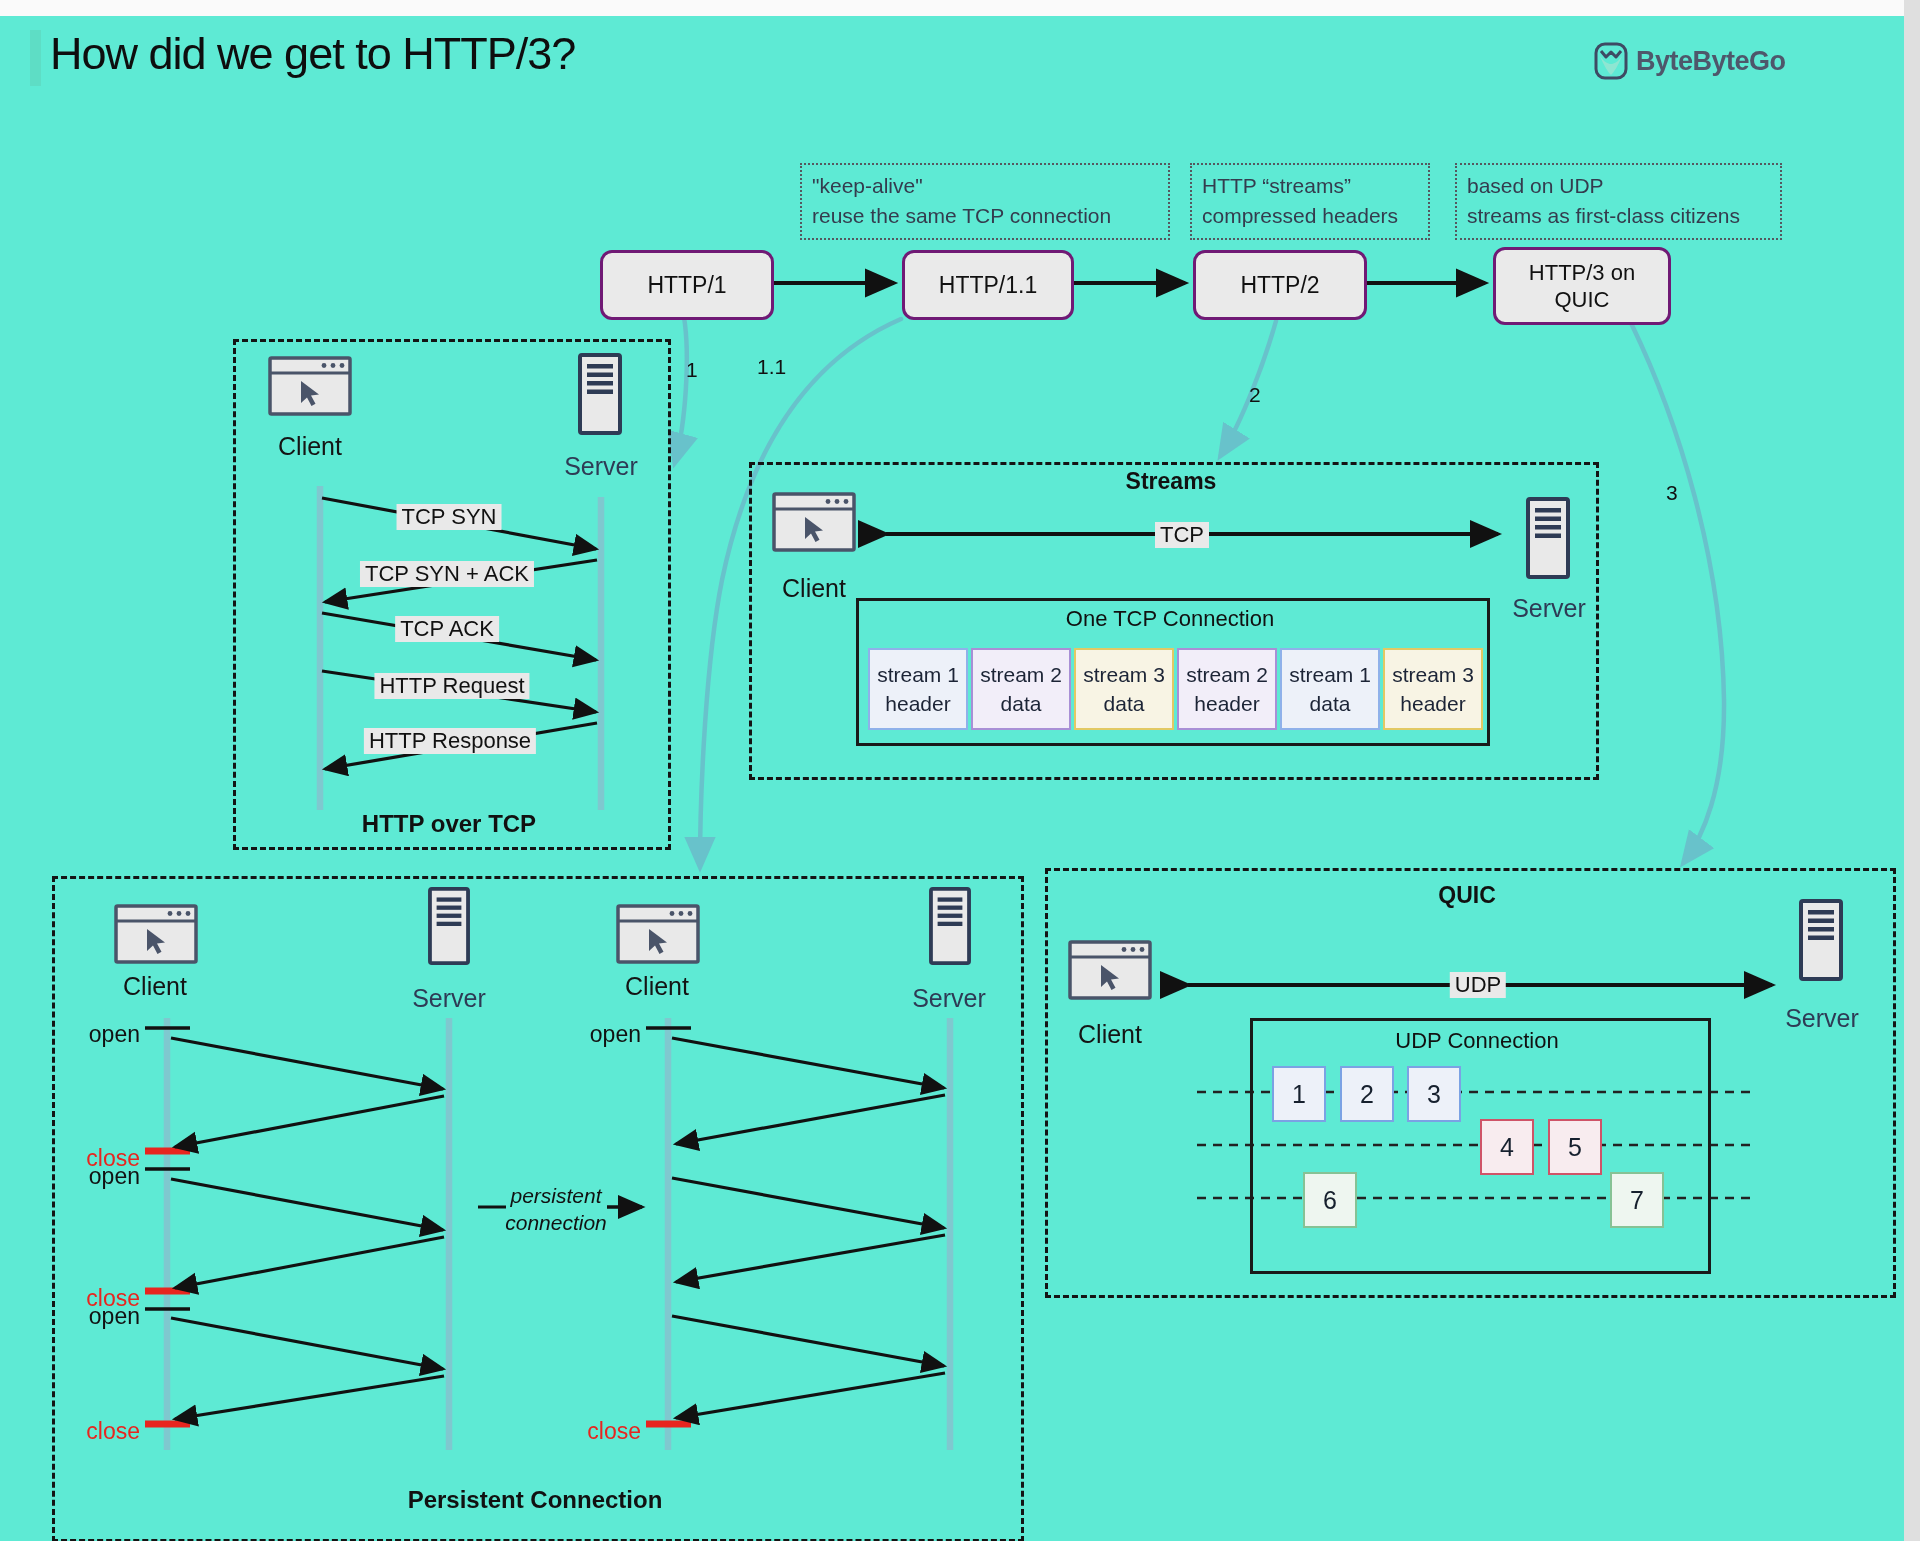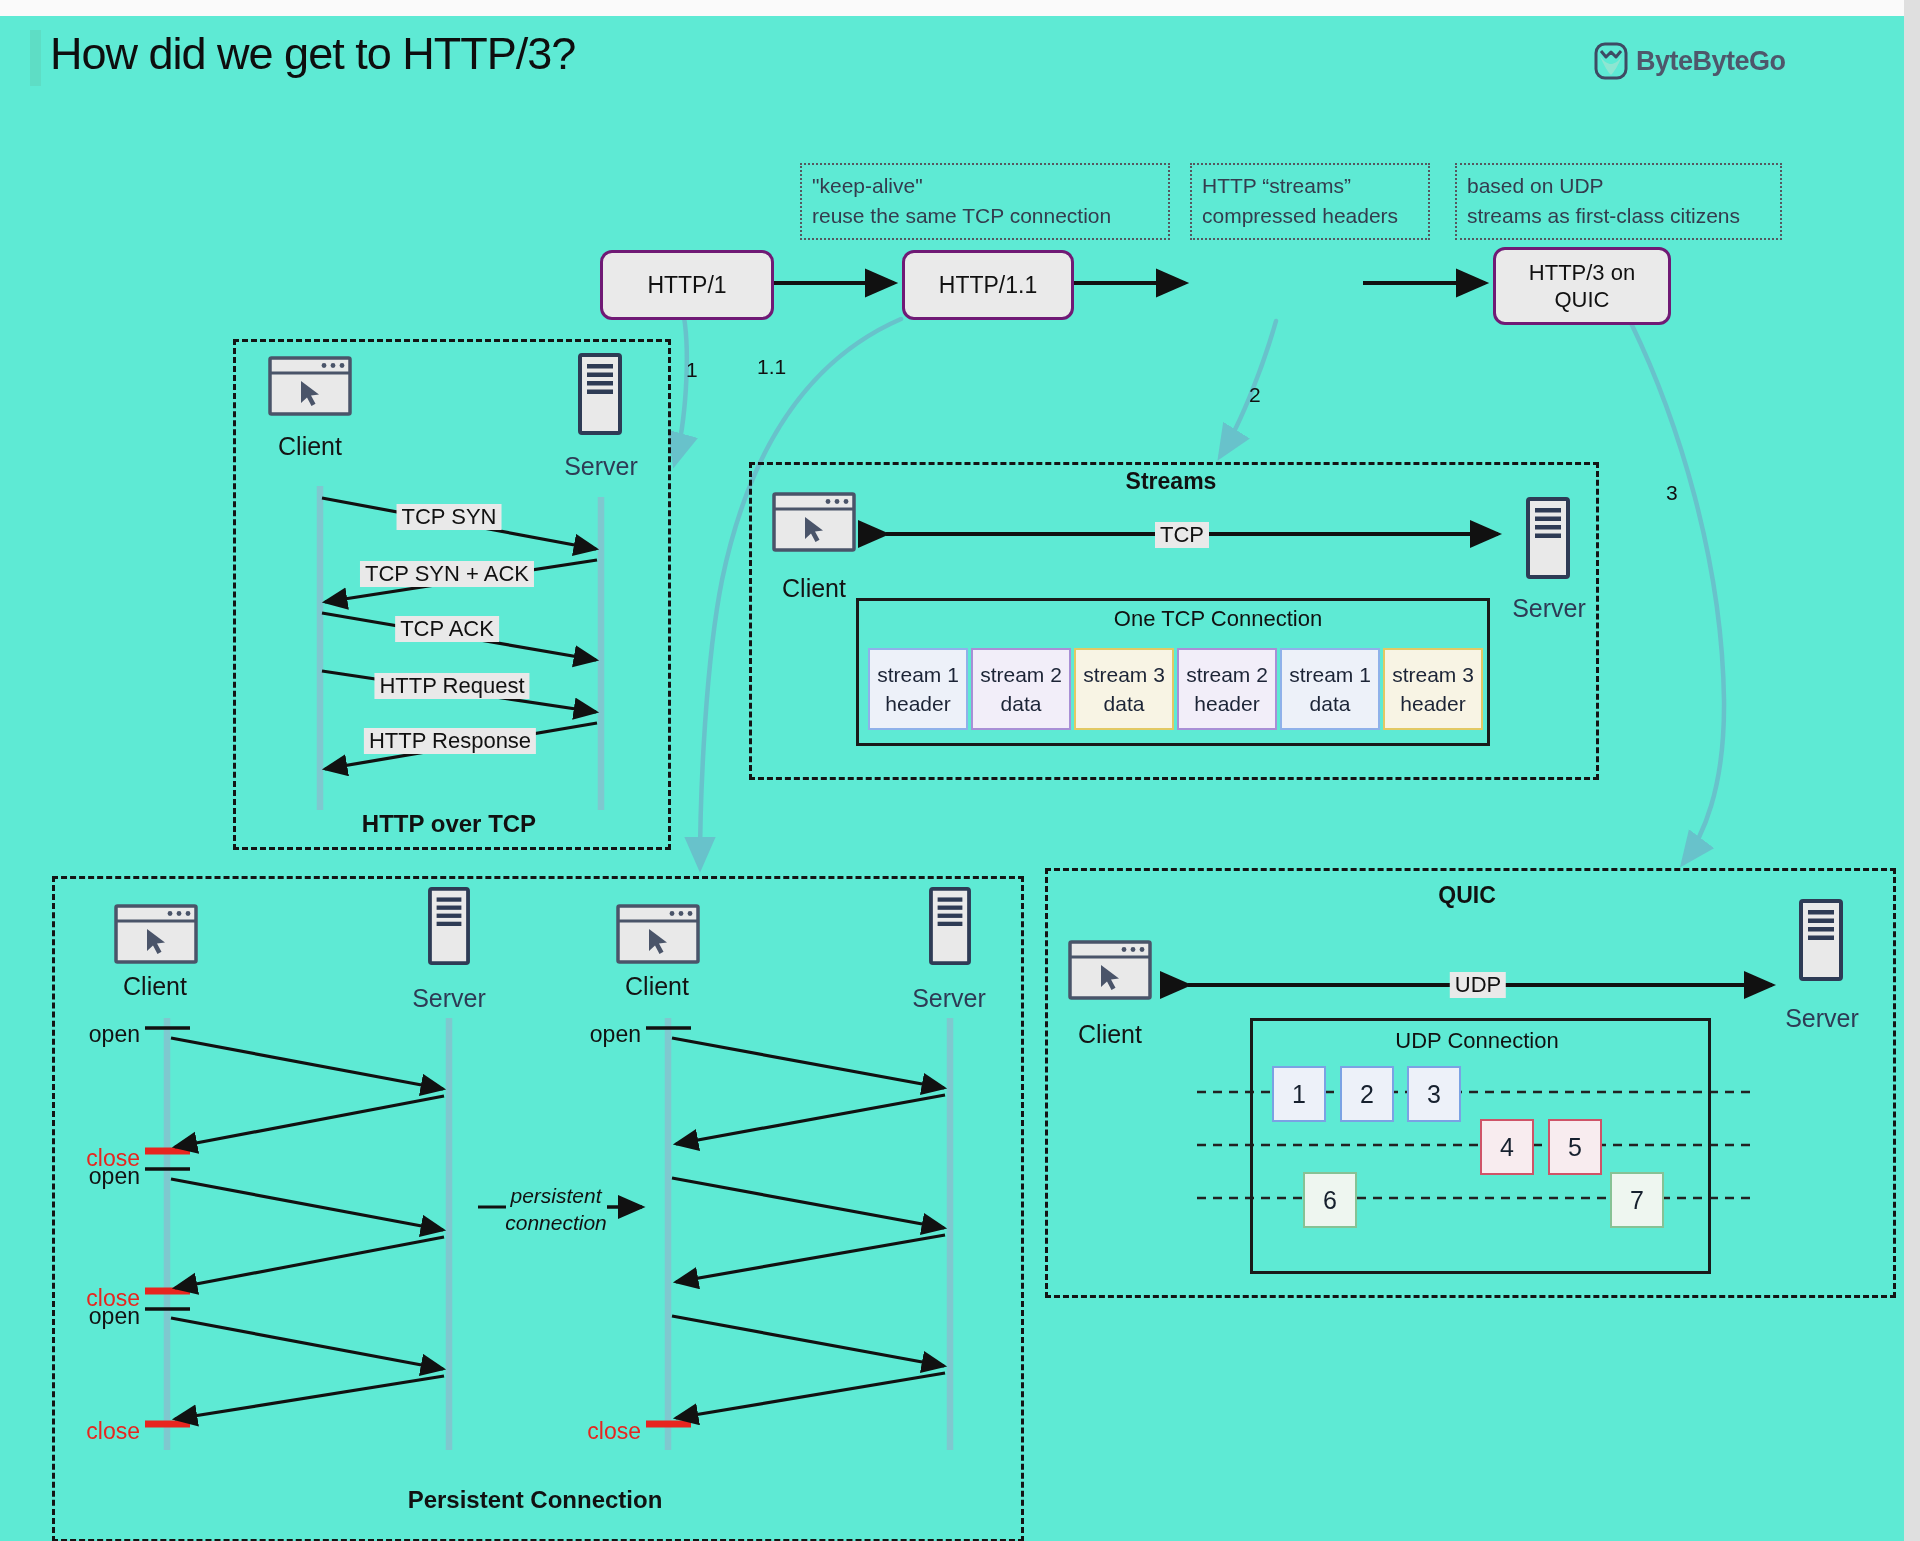--- a/index.html
+++ b/index.html
@@ -191,20 +191,23 @@
     <div>based on UDP</div>
     <div>streams as first-class citizens</div>
   </div>
 
   <div class="hbox" style="left:600px;top:250px;width:168px;height:64px;">
     <div>HTTP/1</div>
   </div>
   <div class="hbox" style="left:902px;top:250px;width:166px;height:64px;">
     <div>HTTP/1.1</div>
   </div>
+  <div class="hbox" style="left:1193px;top:250px;width:168px;height:64px;">
+    <div>HTTP/2</div>
+  </div>
   <div class="hbox" style="left:1493px;top:247px;width:172px;height:72px;font-size:22px;">
     <div>HTTP/3 on</div>
     <div>QUIC</div>
   </div>
 
   <div class="blabel" style="left:686px;top:358px;">1</div>
   <div class="blabel" style="left:757px;top:355px;">1.1</div>
   <div class="blabel" style="left:1249px;top:383px;">2</div>
   <div class="blabel" style="left:1666px;top:481px;">3</div>
 
@@ -217,21 +220,21 @@
   <div class="mlabel cx" style="left:452px;top:673px;">HTTP Request</div>
   <div class="mlabel cx" style="left:450px;top:728px;">HTTP Response</div>
   <div class="caption cx" style="left:449px;top:810px;">HTTP over TCP</div>
 
   <div class="dashbox" style="left:749px;top:462px;width:844px;height:312px;"></div>
   <div class="d-title cx" style="left:1171px;top:468px;">Streams</div>
   <div class="who cx" style="left:814px;top:574px;">Client</div>
   <div class="who navy cx" style="left:1549px;top:594px;">Server</div>
   <div class="mlabel cx" style="left:1182px;top:522px;">TCP</div>
   <div class="conn-rect" style="left:856px;top:598px;width:628px;height:142px;"></div>
-  <div class="conn-title cx" style="left:1218px;top:606px;text-align:center;">One TCP Connection</div>
+  <div class="conn-title cx" style="left:1170px;top:606px;text-align:center;">One TCP Connection</div>
   <div class="seg seg-blue" style="left:868px;top:648px;">
     <span>stream 1</span>
     <span>header</span>
   </div>
   <div class="seg seg-purple" style="left:971px;top:648px;">
     <span>stream 2</span>
     <span>data</span>
   </div>
   <div class="seg seg-yellow" style="left:1074px;top:648px;">
     <span>stream 3</span>

